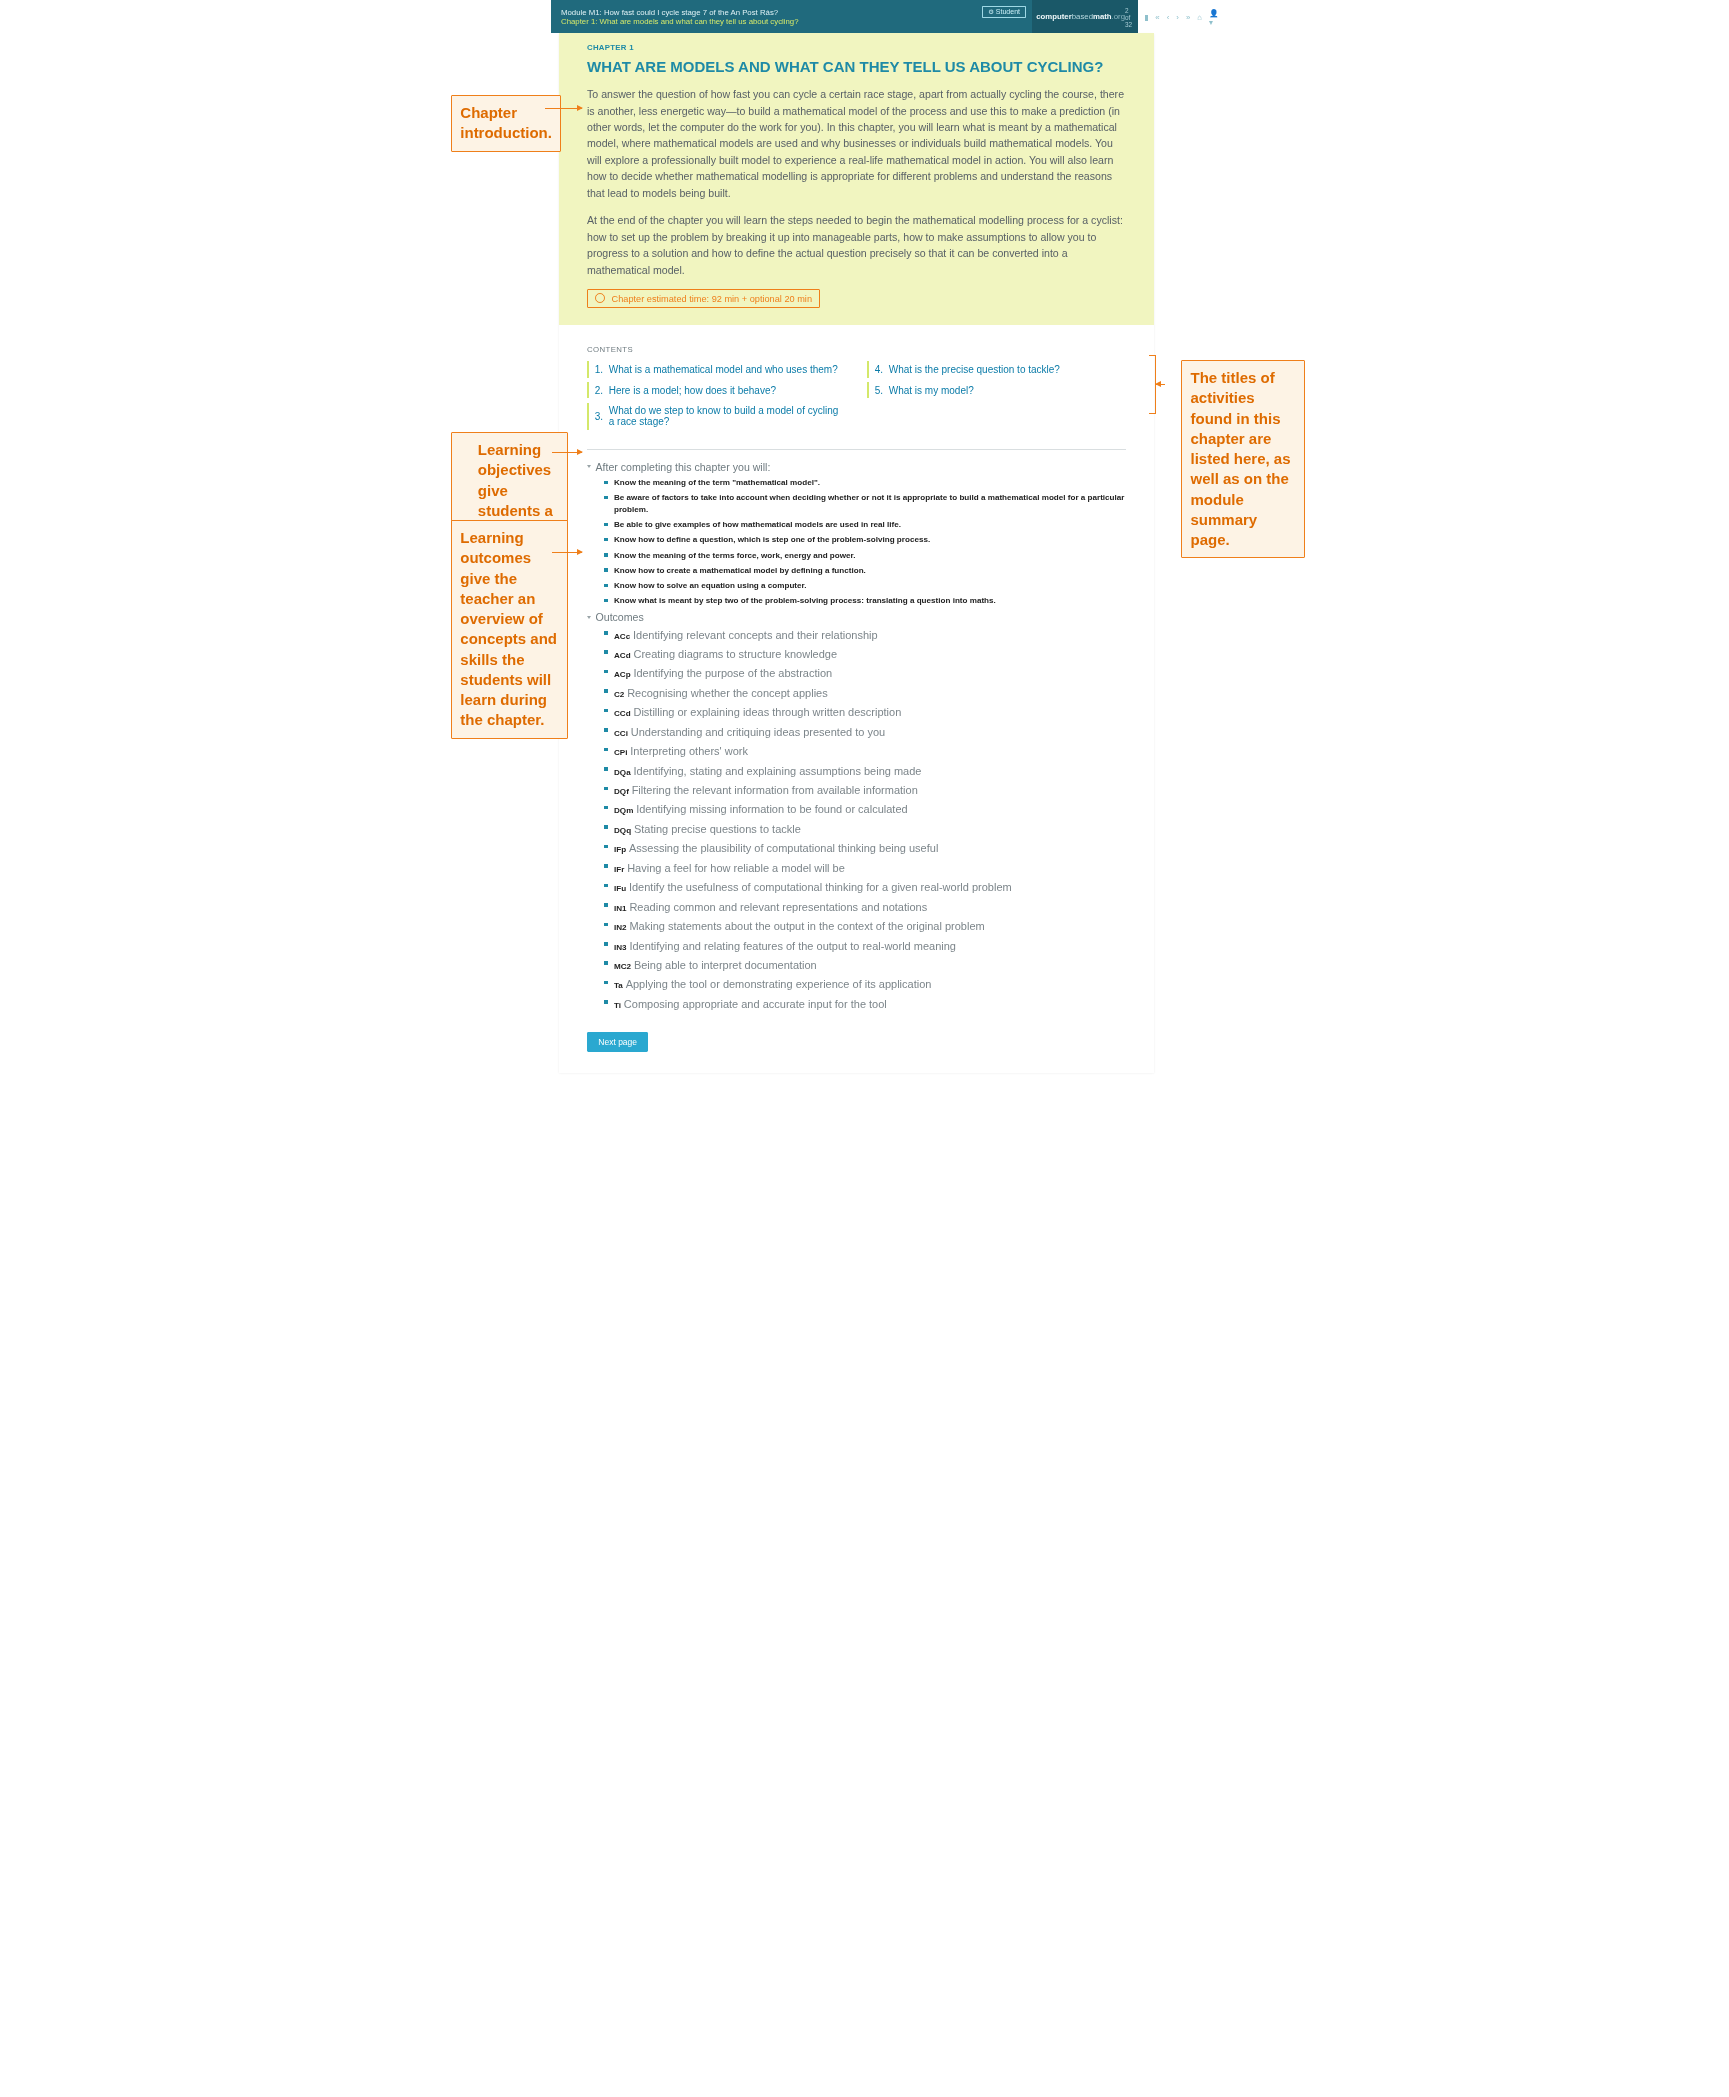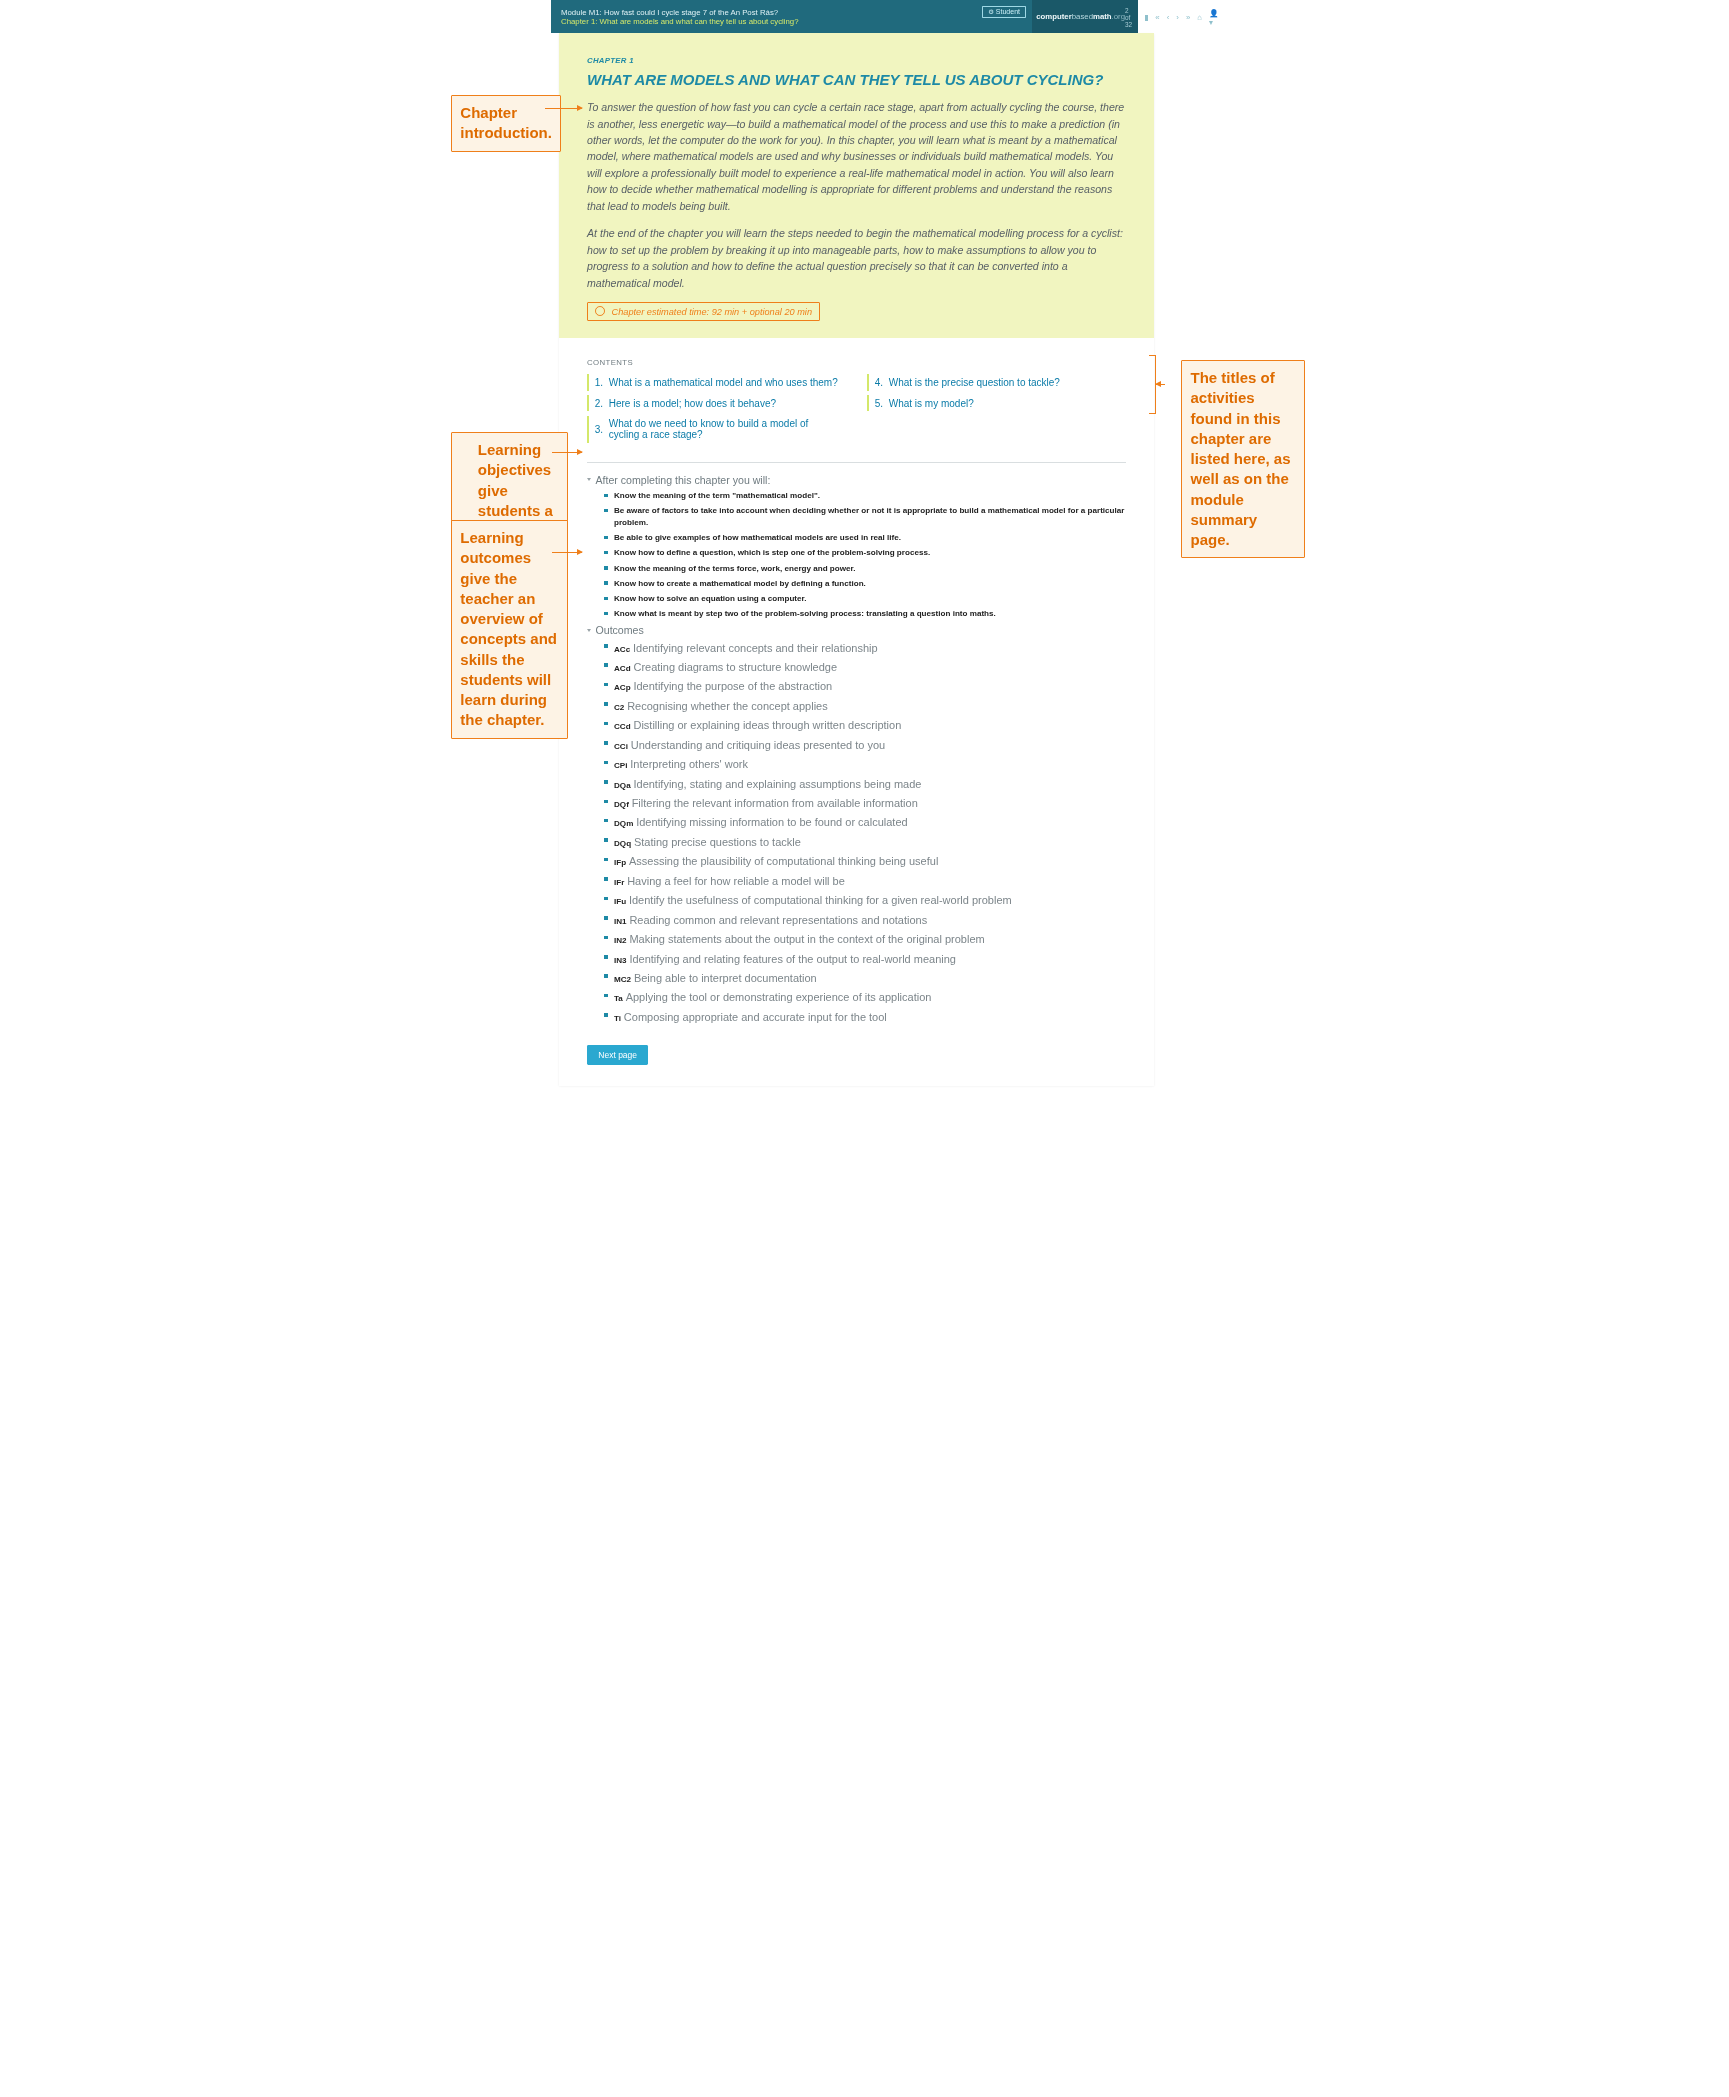--- a/index.html
+++ b/index.html
@@ -87,22 +87,21 @@
   }
   
   .card {
     width: 595px;
     margin-left: 127px;
     background: #fff;
     box-shadow: 0 0.7px 2.1px rgba(0,0,0,0.08);
   }
   .hero {
     background: #f1f5c0;
-    padding: 23px 28px 17px 28px;
-    font-style: italic;
+    padding: 10px 28px 17px 28px;
   }
   .chapter-label {
     color: #1e8aa6;
     font-size: 7.8px;
     letter-spacing: 0.3px;
     font-weight: 600;
     margin-bottom: 5.7px;
   }
   .chapter-title {
     color: #1e8aa6;
@@ -320,21 +319,21 @@
           <div class="contents-item">
             <span class="num">2.</span>
             <span>Here is a model; how does it behave?</span>
           </div>
           <div class="contents-item">
             <span class="num">5.</span>
             <span>What is my model?</span>
           </div>
           <div class="contents-item">
             <span class="num">3.</span>
-            <span>What do we need to know to build a model of cycling a race stage?</span>
+            <span>What do we step to know to build a model of cycling a race stage?</span>
           </div>
           <div class="contents-item" style="visibility: hidden;"></div>
         </div>
 
       <hr class="hr">
 
       <div class="collapsible">
         <div class="collapsible-head">After completing this chapter you will:</div>
         <ul class="obj-list" id="obj-list">
             <li>Know the meaning of the term "mathematical model".</li>

